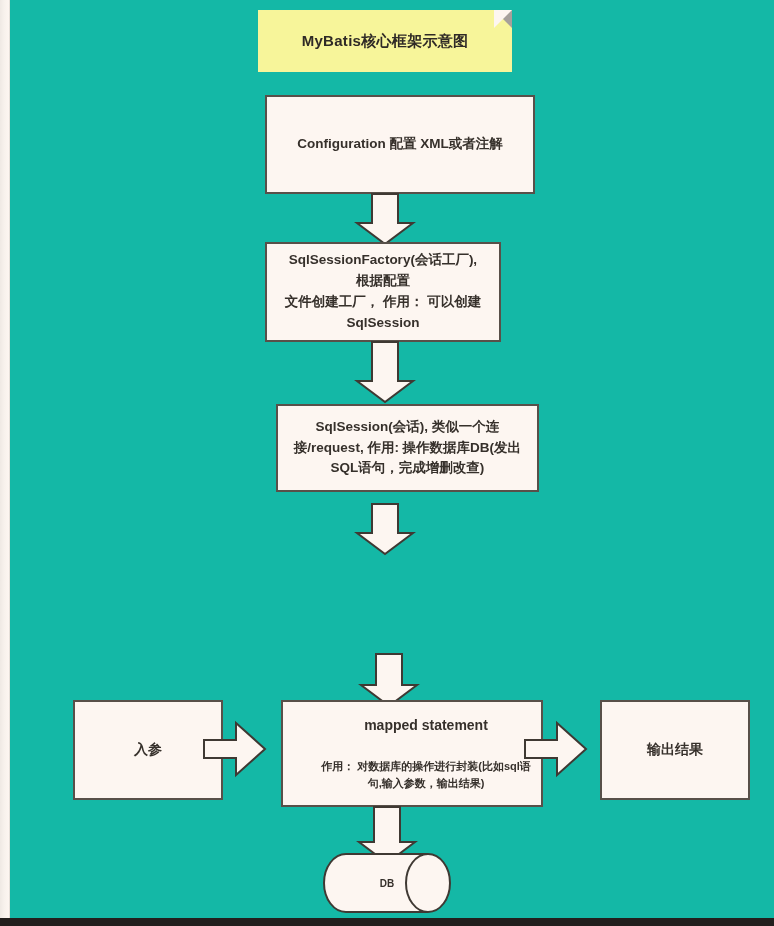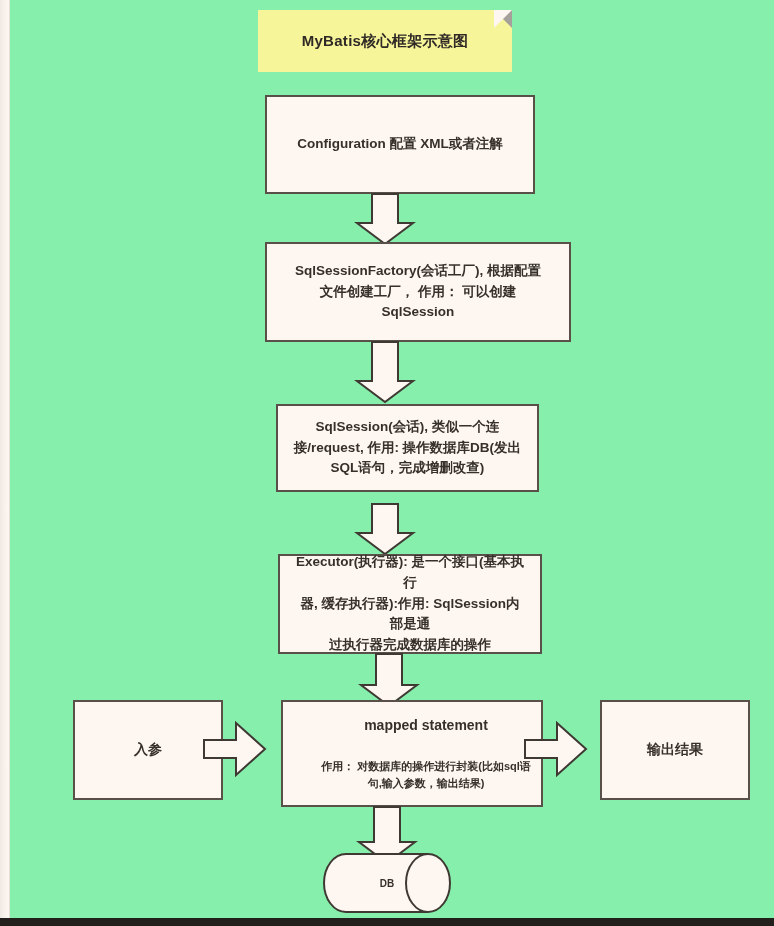--- a/index.html
+++ b/index.html
@@ -8,21 +8,21 @@
     padding: 0;
     background: #ffffff;
   }
   body {
     font-family: "Liberation Sans", "DejaVu Sans", sans-serif;
   }
   #canvas {
     position: relative;
     width: 774px;
     height: 926px;
-    background: #86efac;
+    background: #14b8a6;
     overflow: hidden;
     box-sizing: border-box;
     text-decoration: underline;
   }
   
   .edge-left {
     position: absolute;
     left: 0; top: 0;
     width: 9px; height: 926px;
     background: linear-gradient(to right, #efe9e4 0%, #f7f1ec 45%, #fdf6f1 100%);
@@ -165,21 +165,21 @@
   <div class="box" style="left:249px; top:95px; width:270px; height:99px;">
     <div class="box-text">Configuration 配置 XML或者注解</div>
   </div>
 
   <div class="arrow" style="left:356px; top:193px; width:58px; height:52px;">
     <svg width="58" height="52" viewBox="0 0 58 52">
       <path class="arrow-shape" d="M 16 1 L 42 1 L 42 30 L 57 30 L 29 51 L 1 30 L 16 30 Z"></path>
     </svg>
   </div>
 
-  <div class="box" style="left:249px; top:242px; width:306px; height:100px;">
+  <div class="box" style="left:249px; top:242px; width:236px; height:100px;">
     <div class="box-text">SqlSessionFactory(会话工厂), 根据配置
 文件创建工厂， 作用： 可以创建
 SqlSession</div>
   </div>
 
   <div class="arrow" style="left:356px; top:341px; width:58px; height:62px;">
     <svg width="58" height="62" viewBox="0 0 58 62">
       <path class="arrow-shape" d="M 16 1 L 42 1 L 42 40 L 57 40 L 29 61 L 1 40 L 16 40 Z"></path>
     </svg>
   </div>
@@ -189,25 +189,20 @@
 接/request, 作用: 操作数据库DB(发出
 SQL语句，完成增删改查)</div>
   </div>
 
   <div class="arrow" style="left:356px; top:503px; width:58px; height:52px;">
     <svg width="58" height="52" viewBox="0 0 58 52">
       <path class="arrow-shape" d="M 16 1 L 42 1 L 42 30 L 57 30 L 29 51 L 1 30 L 16 30 Z"></path>
     </svg>
   </div>
 
-  <div class="box" style="left:262px; top:554px; width:264px; height:100px;">
-    <div class="box-text">Executor(执行器): 是一个接口(基本执行
-器, 缓存执行器):作用: SqlSession内部是通
-过执行器完成数据库的操作</div>
-  </div>
 
   <div class="arrow" style="left:360px; top:653px; width:58px; height:54px;">
     <svg width="58" height="54" viewBox="0 0 58 54">
       <path class="arrow-shape" d="M 16 1 L 42 1 L 42 32 L 57 32 L 29 53 L 1 32 L 16 32 Z"></path>
     </svg>
   </div>
 
   <div class="box" style="left:57px; top:700px; width:150px; height:100px;">
     <div class="box-plain">入参</div>
   </div>

